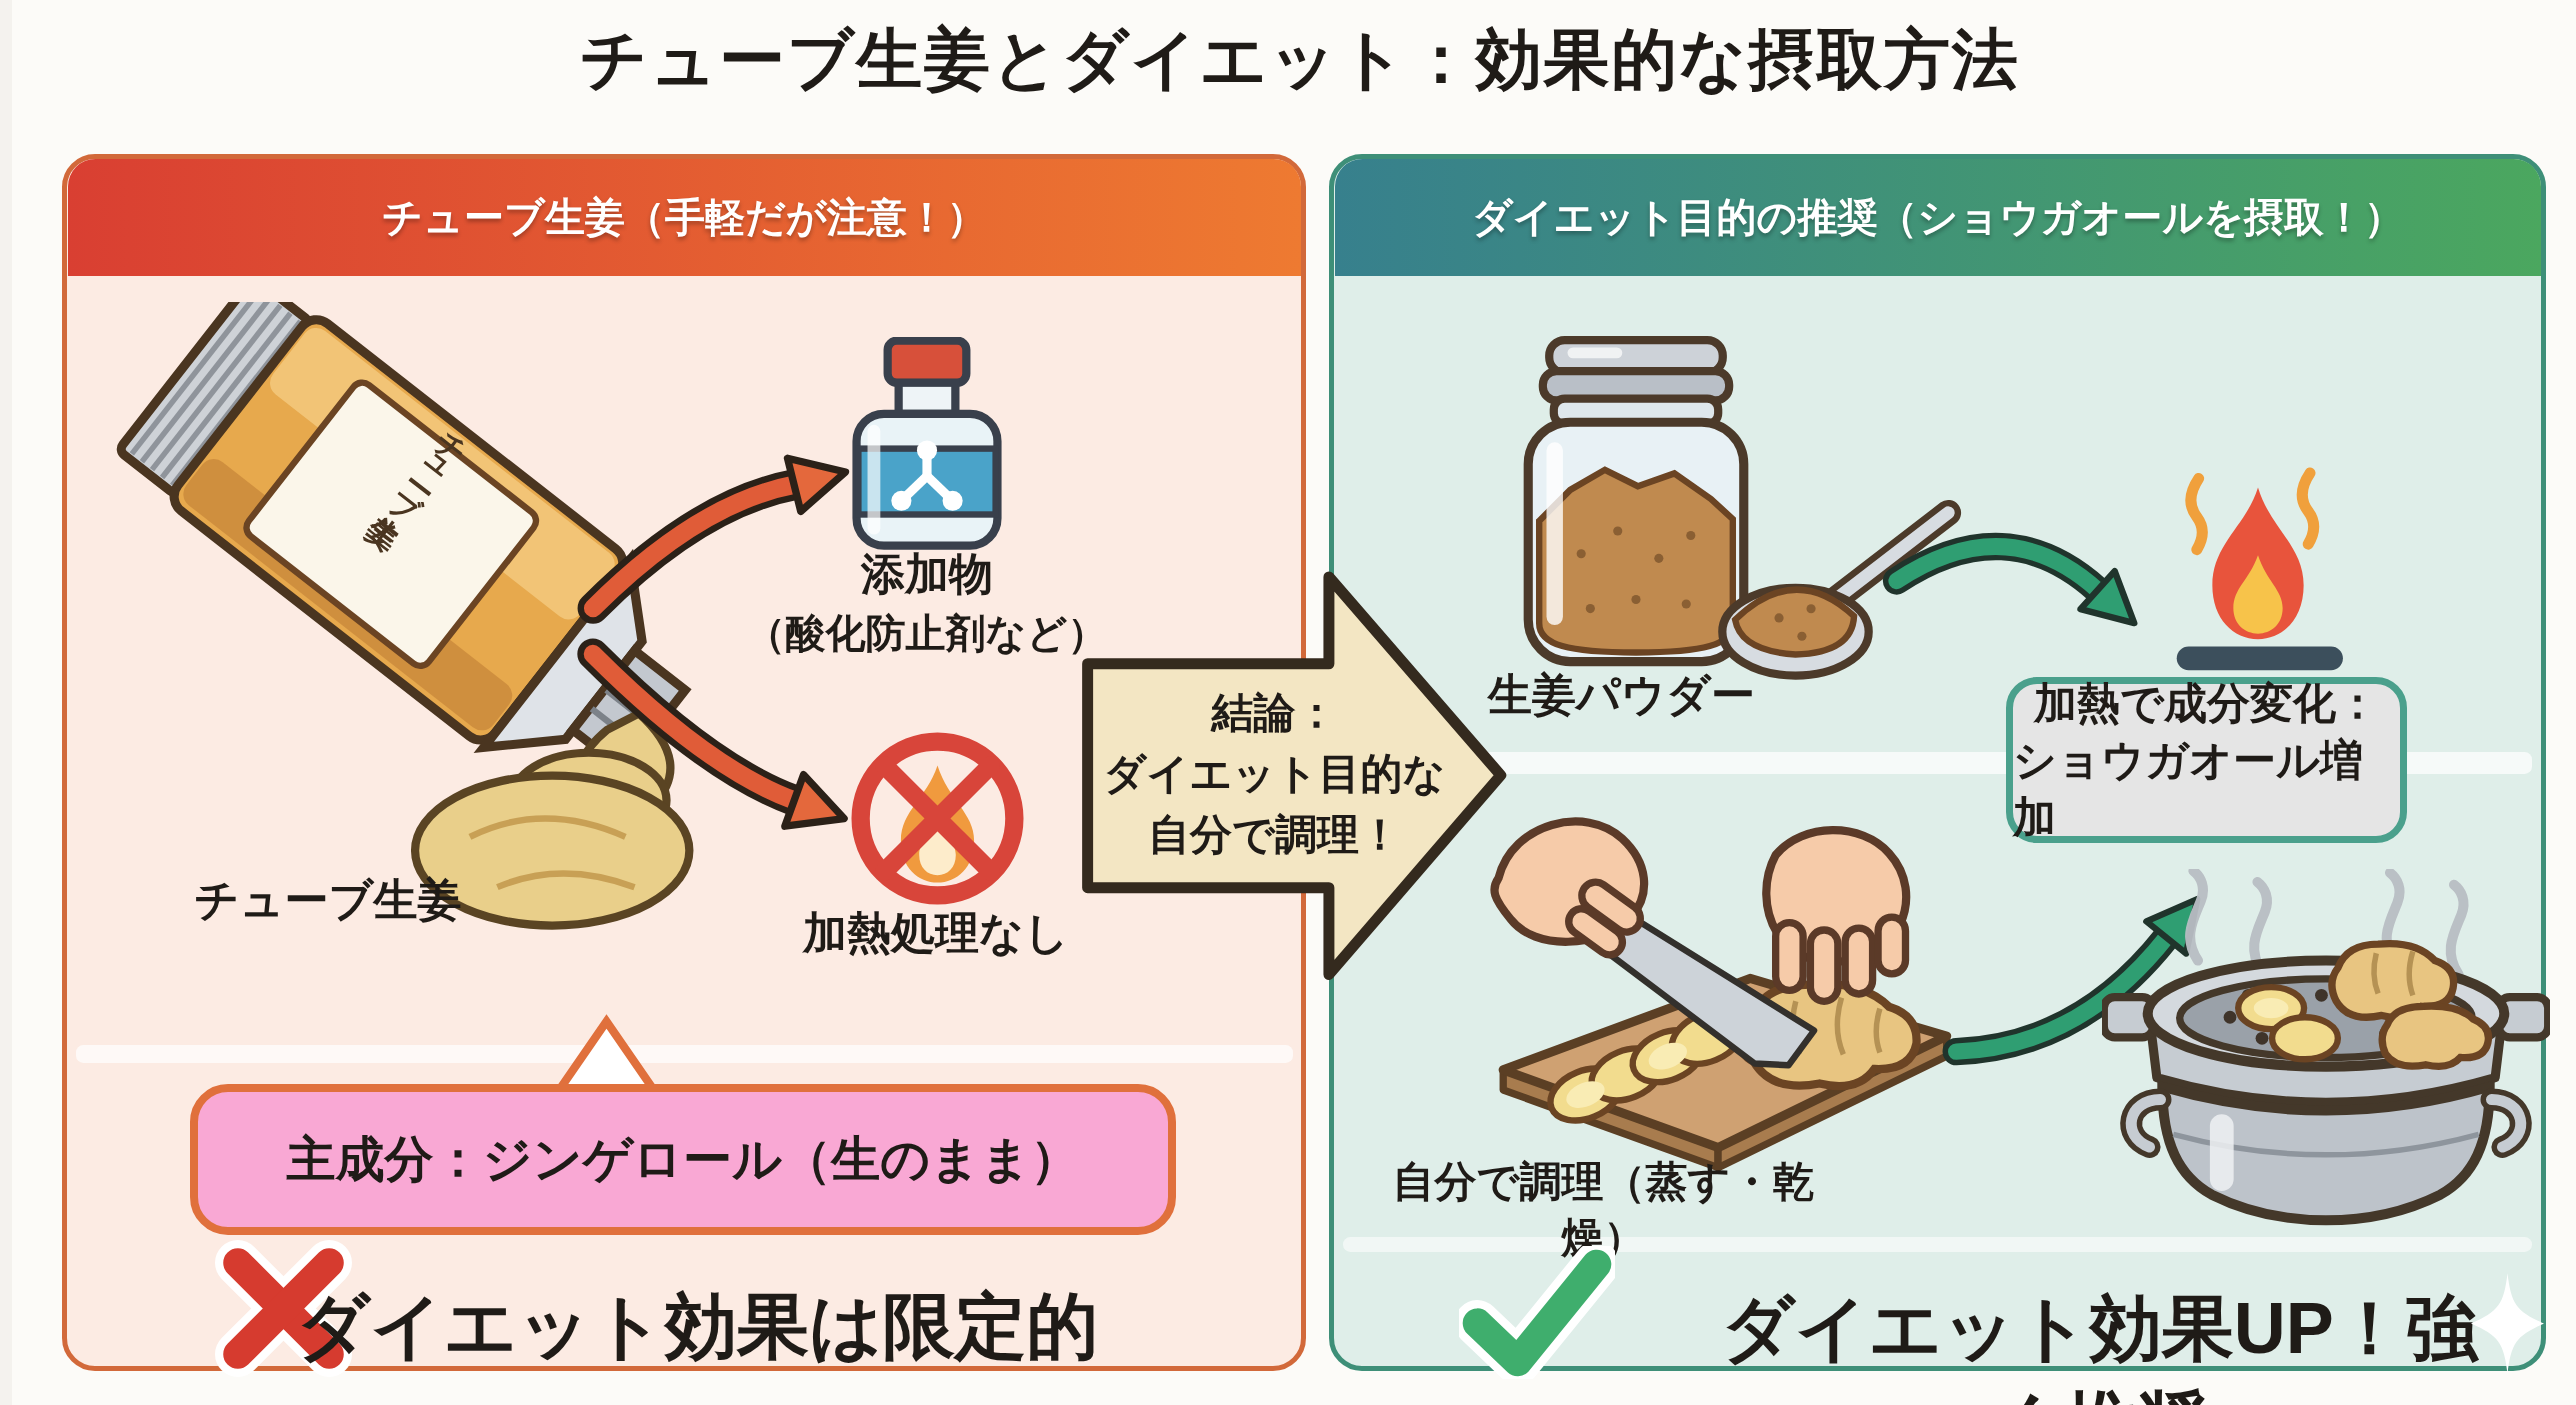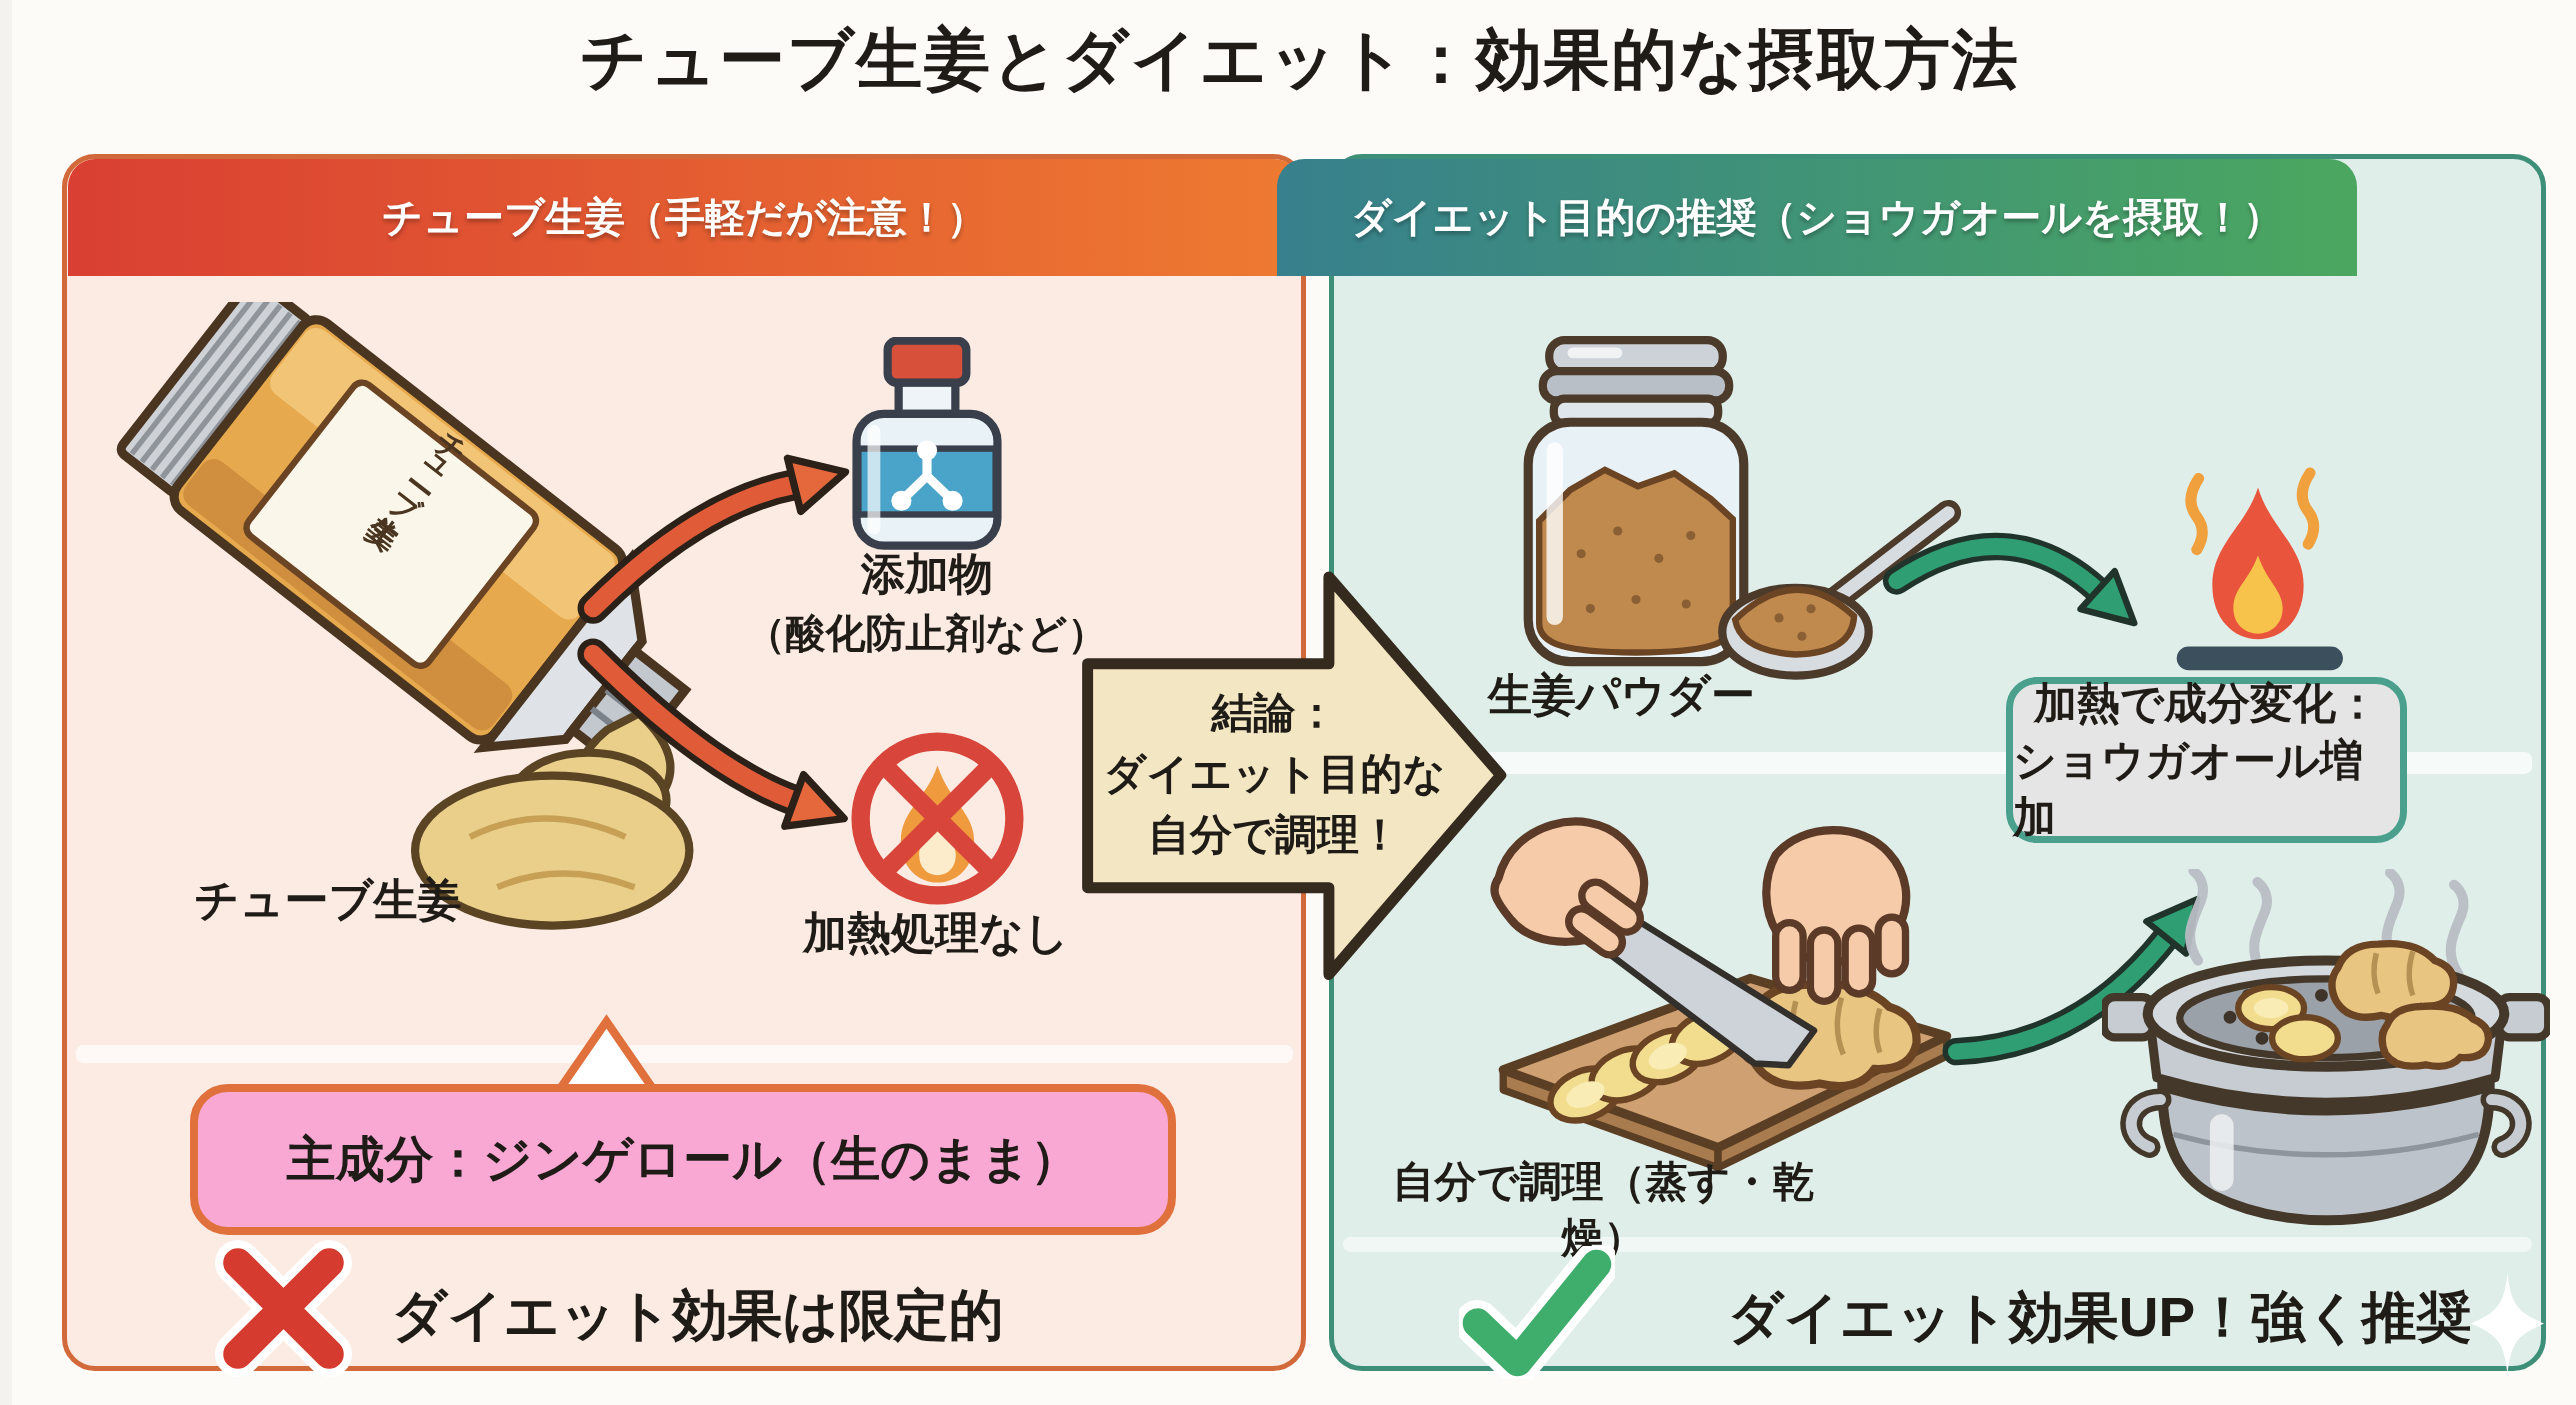--- a/index.html
+++ b/index.html
@@ -9,29 +9,29 @@
   .jp{font-weight:bold;color:#1f1b17;}
   .center{text-align:center;}
   .title{left:0;top:14.6px;width:2576px;font-size:66px;letter-spacing:1.8px;}
   .panel{border-radius:33px;}
   .panel-left{left:50px;top:154px;width:1244px;height:1217px;background:#fcebe3;border:5.5px solid #d2693a;box-sizing:border-box;}
   .panel-right{left:1317px;top:154px;width:1217px;height:1217px;background:#dfeee9;border:5.5px solid #3e8f78;box-sizing:border-box;}
   .panel-hd{height:117px;display:flex;align-items:center;justify-content:center;color:#ffffff;
             font-size:40px;font-weight:bold;text-shadow:0 2.7px 4.6px rgba(0,0,0,.30);
             border-radius:27.4px 27.4px 0 0;}
   .hd-left{left:56px;top:159px;width:1233px;background:linear-gradient(90deg,#d93f32,#ee7a31);}
-  .hd-right{left:1265px;top:159px;width:1080px;background:linear-gradient(90deg,#37808d,#4ba75f);}
+  .hd-right{left:1323px;top:159px;width:1206px;background:linear-gradient(90deg,#37808d,#4ba75f);}
   .divider{background:#ffffff;opacity:.7;border-radius:7.3px;}
   .caption{font-size:44px;}
   .bubble{left:178px;top:1084px;width:970px;height:135px;background:#f9a8d4;border:8.2px solid #e0703c;
           border-radius:38px;display:flex;align-items:center;justify-content:center;font-size:49px;}
   .heatbox{left:1994px;top:677px;width:401px;height:166px;background:#e5e5e5;border:7.3px solid #4aa08c;
            border-radius:31px;display:flex;flex-direction:column;align-items:center;justify-content:center;
            font-size:43px;line-height:57px;box-sizing:border-box;}
-  .verdict{font-size:55px;}
+  .verdict{font-size:72px;}
   .arrow-text{left:1061px;top:682px;width:403px;font-size:42px;line-height:61px;}
   .arrow-text span{display:block;}
 </style>
 </head>
 <body>
 
 <div class="stage">
 
   <div class="abs jp center title">チューブ生姜とダイエット：効果的な摂取方法</div>
 

